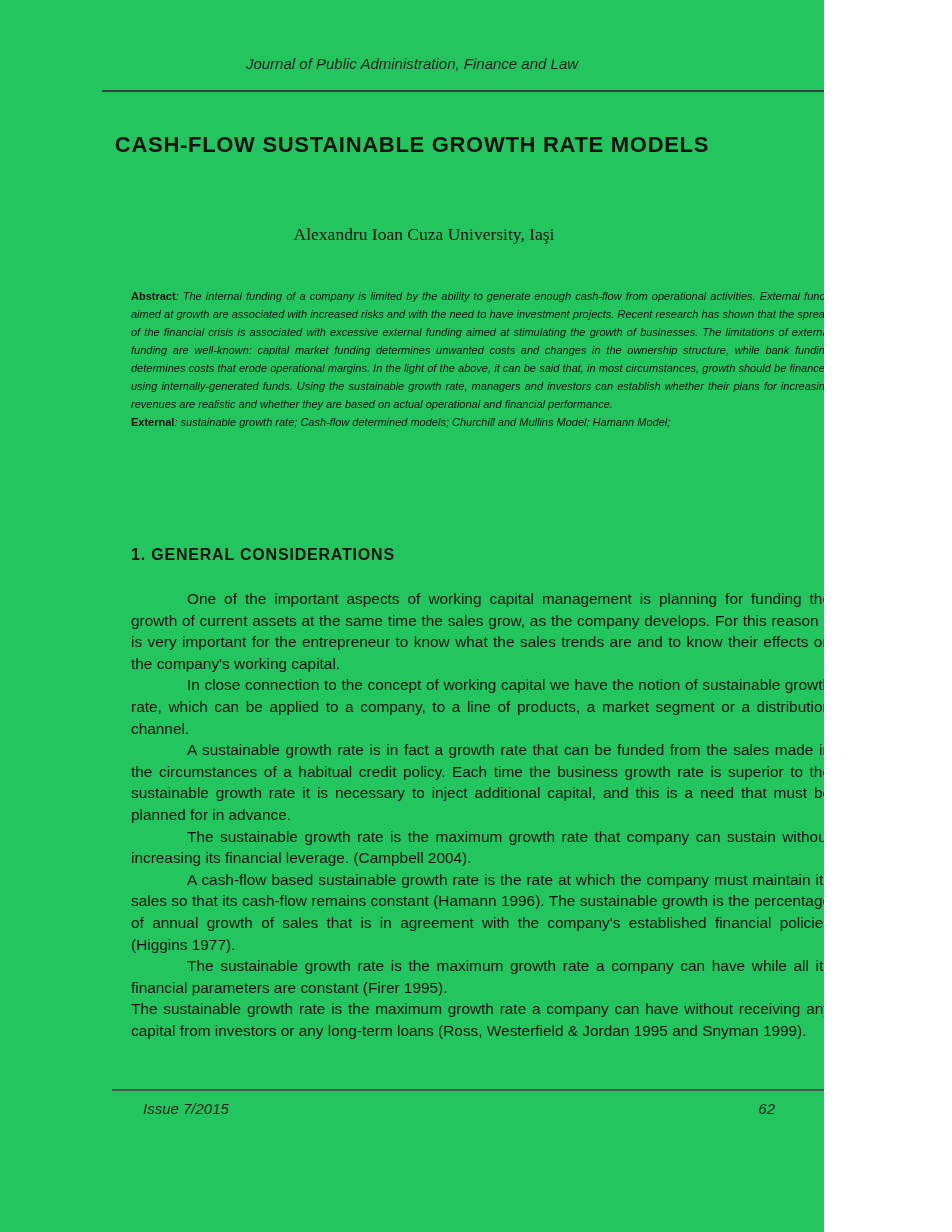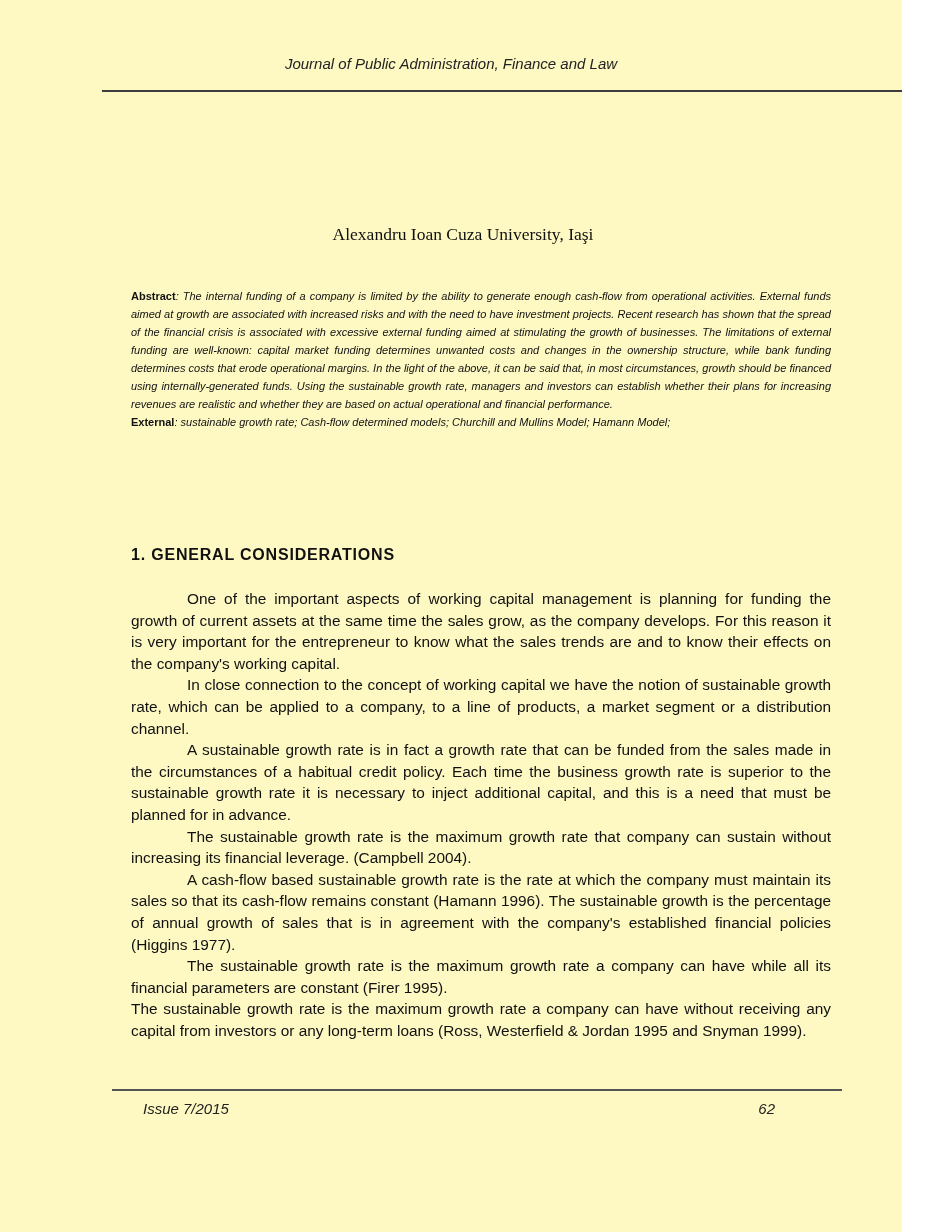--- a/index.html
+++ b/index.html
@@ -1,20 +1,20 @@
 <!DOCTYPE html>
 <html><head>
 <meta charset="utf-8">
 <style>
   html, body { margin: 0; padding: 0; background: #ffffff; }
   .page {
     position: relative;
-    width: 902px;
+    width: 824px;
     height: 1232px;
-    background: #fef9c3;
+    background: #22c55e;
     color: #1a1a1a;
     font-family: "Liberation Sans", sans-serif;
     overflow: hidden;
   }
   .journal-header {
     position: absolute;
     top: 55px; left: 0; width: 100%;
     text-align: center;
     font-style: italic;
     font-size: 15px;
@@ -106,20 +106,21 @@
 </style>
 </head>
 <body>
 
 <div class="page">
 
   <div class="journal-header">Journal of Public Administration, Finance and Law</div>
 
   <div class="header-rule"></div>
 
+  <div class="paper-title">CASH-FLOW SUSTAINABLE GROWTH RATE MODELS</div>
 
 
   <div class="author-affiliation">Alexandru Ioan Cuza University, Iaşi</div>
 
   <div class="abstract-block">
     <p><span class="block-label">Abstract</span><span>: The internal funding of a company is limited by the ability to generate enough cash-flow from operational activities. External funds aimed at growth are associated with increased risks and with the need to have investment projects. Recent research has shown that the spread of the financial crisis is associated with excessive external funding aimed at stimulating the growth of businesses. The limitations of external funding are well-known: capital market funding determines unwanted costs and changes in the ownership structure, while bank funding determines costs that erode operational margins. In the light of the above, it can be said that, in most circumstances, growth should be financed using internally-generated funds. Using the sustainable growth rate, managers and investors can establish whether their plans for increasing revenues are realistic and whether they are based on actual operational and financial performance.</span></p>
     <p><span class="block-label">External</span><span>: sustainable growth rate; Cash-flow determined models; Churchill and Mullins Model; Hamann Model;</span></p>
   </div>
 
   <div class="section-heading">1. GENERAL CONSIDERATIONS</div>

